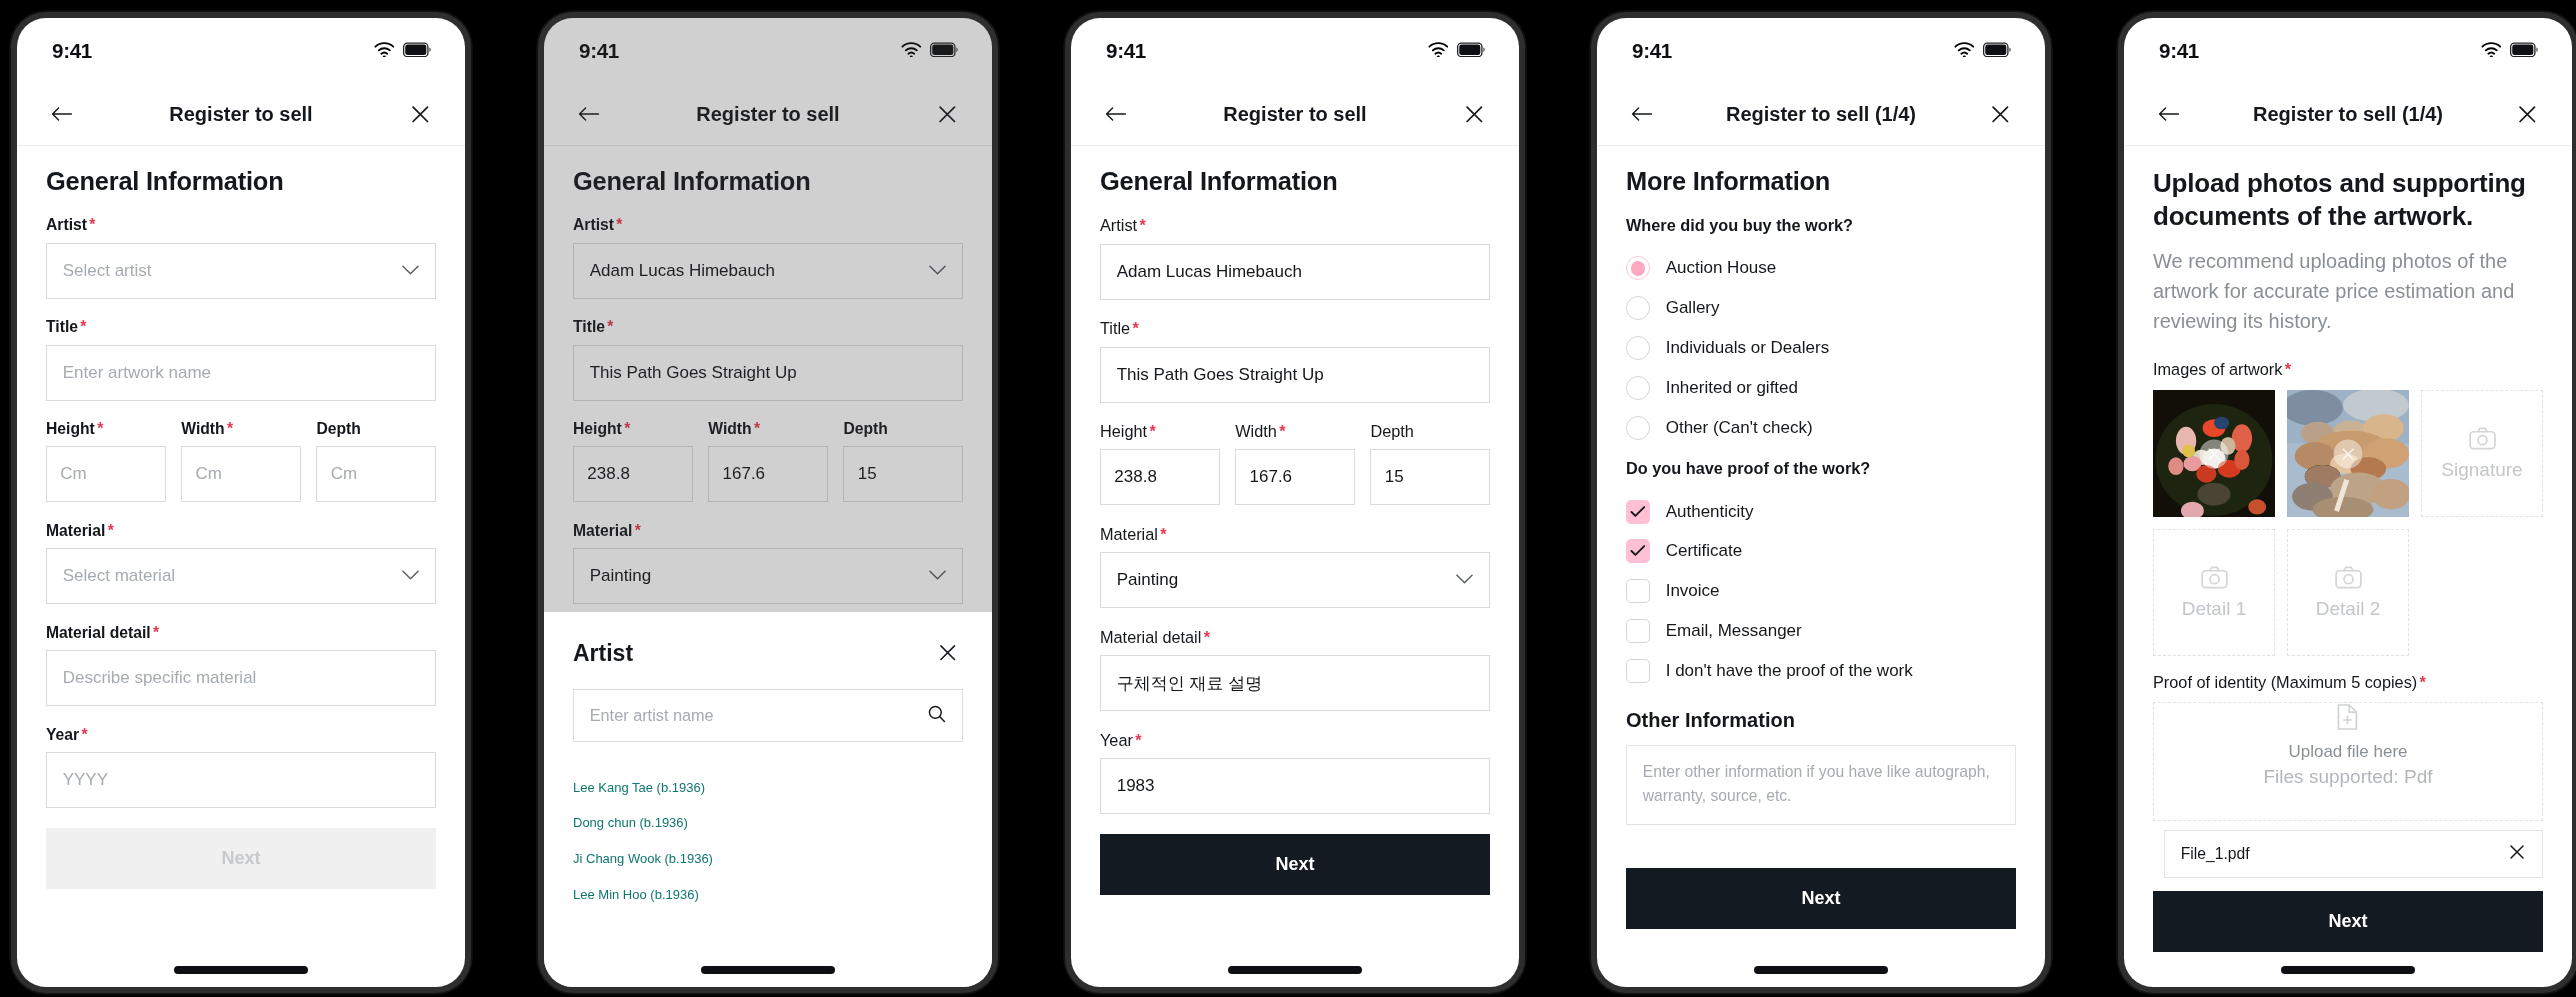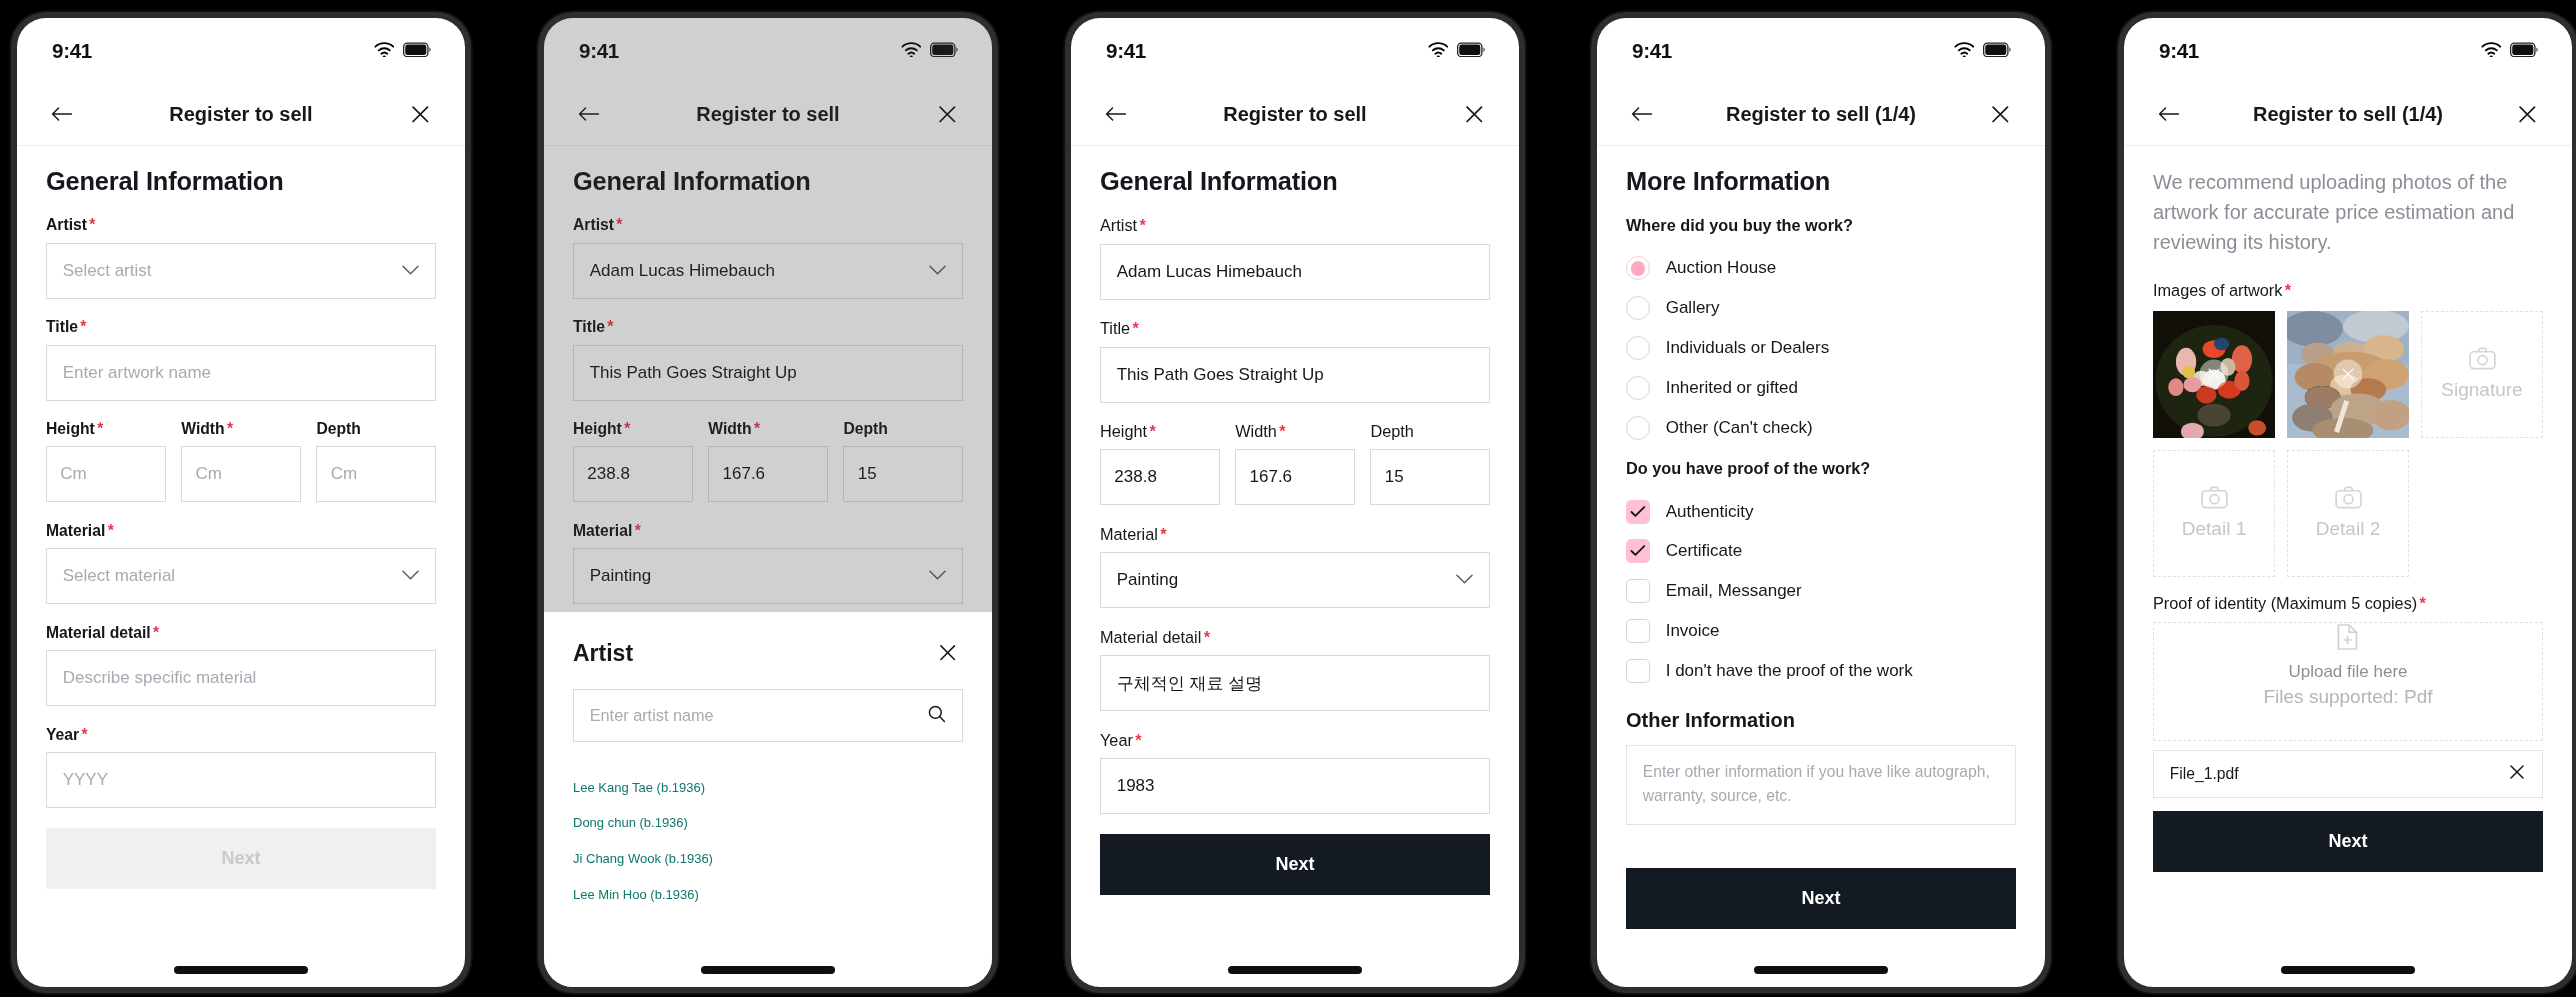--- a/index.html
+++ b/index.html
@@ -231,21 +231,21 @@
     height: 119px;
     display: flex; flex-direction: column;
     align-items: center; justify-content: flex-start; gap: 4.8px;
     cursor: pointer; margin-bottom: 8.5px;
   }
   .dz-main { font-size: 17px; color: #8a8f96; margin-top: 3.6px; }
   .dz-sub { font-size: 19px; color: #b2b6bb; }
   .filerow {
     height: 48px; border: 0.6px solid #e2e3e5;
     display: flex; align-items: center; padding: 0 15.7px;
-    font-size: 15.7px; color: #14171c; margin-bottom: 13.3px;
+    font-size: 15.7px; color: #14171c; margin-bottom: 13.3px; margin-left: 11px;
   }
   .filerow .rm { margin-left: auto; cursor: pointer; }
 
   .btn-wrap { padding: 0 29px; }
   .btn-wrap.floating {
     position: absolute; left: 0; right: 0; bottom: 58px; z-index: 25;
   }
 </style>
 </head>
 <body>
@@ -681,25 +681,25 @@
           <div class="opt-row">
             <span class="check on">
               <svg width="15.7" height="12" viewBox="0 0 16 12">
                   <path d="M1.5 6l4 4 9-9" stroke="#15181d" stroke-width="1.9" fill="none" stroke-linecap="round" stroke-linejoin="round"></path>
                 </svg>
             </span>
             <span class="opt-label">Certificate</span>
           </div>
           <div class="opt-row">
             <span class="check"></span>
+            <span class="opt-label">Invoice</span>
+          </div>
+          <div class="opt-row">
+            <span class="check"></span>
             <span class="opt-label">Email, Messanger</span>
-          </div>
-          <div class="opt-row">
-            <span class="check"></span>
-            <span class="opt-label">Invoice</span>
           </div>
           <div class="opt-row">
             <span class="check"></span>
             <span class="opt-label">I don't have the proof of the work</span>
           </div>
         </div>
 
         <div class="section-head">Other Information</div>
         <div class="textarea">
           <span>Enter other information if you have like autograph, warranty, source, etc.</span>
@@ -747,20 +747,21 @@
         <span class="nav-title">Register to sell (1/4)</span>
         <span class="nav-spacer"></span>
         <button class="nav-btn">
           <svg width="20.6" height="20.6" viewBox="0 0 20 20">
               <path d="M3 3l14 14M17 3L3 17" stroke="#15181d" stroke-width="1.7" stroke-linecap="round"></path>
             </svg>
         </button>
       </div>
 
       <div class="content">
+        <div class="page-title big">Upload photos and supporting documents of the artwork.</div>
         <div class="page-sub">We recommend uploading photos of the artwork for accurate price estimation and reviewing its history.</div>
 
         <span class="flabel normal" style="margin-bottom:11px;">
           <span>Images of artwork</span><span class="req">*</span>
         </span>
 
         <div class="img-grid">
           <div class="thumb">
             <svg width="100%" height="100%" viewBox="0 0 100 100" preserveAspectRatio="xMidYMid slice">
               <rect width="100" height="100" fill="#120f08"></rect>

